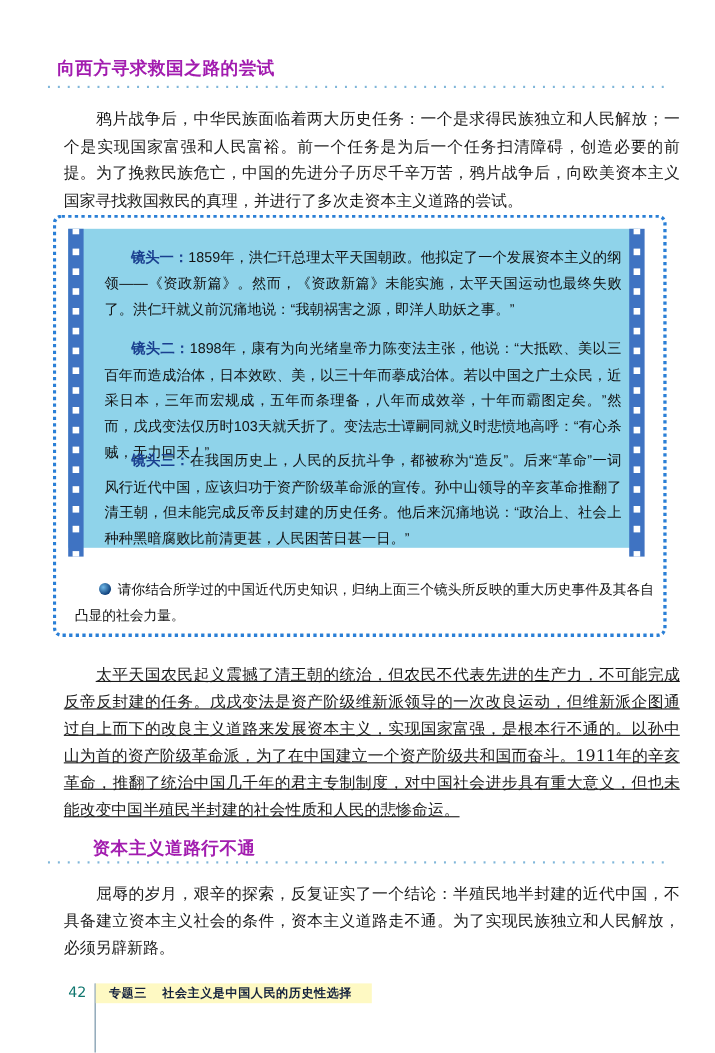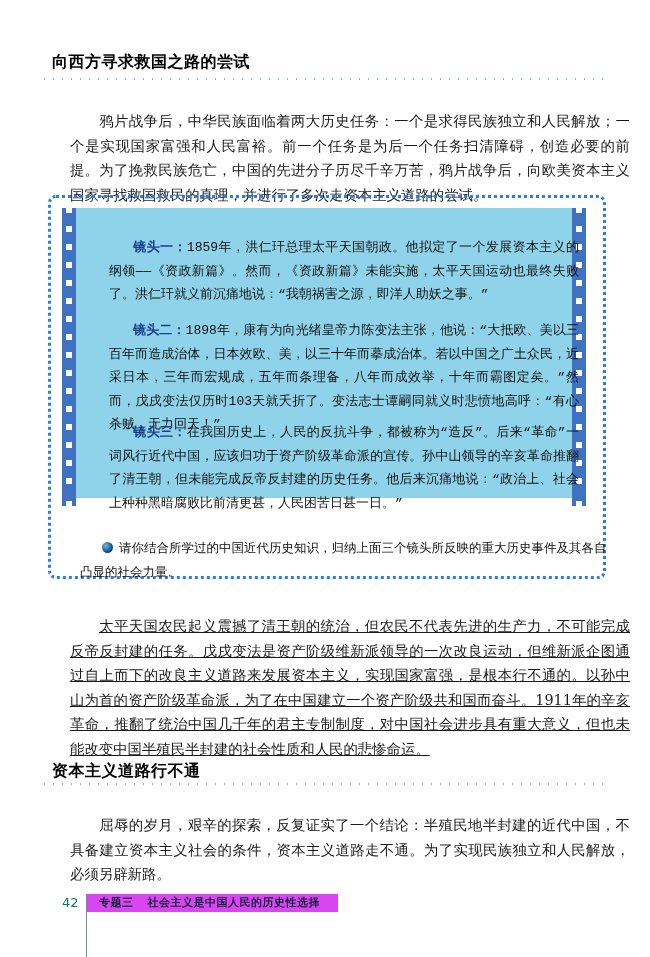--- a/index.html
+++ b/index.html
@@ -4,31 +4,31 @@
   <style>
     html, body { margin: 0; padding: 0; background: #ffffff; }
     body {
       width: 650px; height: 957px; position: relative; overflow: hidden;
       font-family: "DejaVu Serif", "Liberation Serif", serif;
       color: #1a1a1a;
     }
     .heading {
       position: absolute; left: 52px;
       font-family: Liberation Serif, serif;
-      font-weight: bold; font-size: 16px; color: #000000; letter-spacing: 0.5px;
+      font-weight: bold; font-size: 16px; color: #a21caf; letter-spacing: 0.5px;
     }
     .dotrule {
       position: absolute; left: 40px; width: 570px; height: 2px;
       background-image: radial-gradient(circle, #7fb6d9 0.9px, transparent 1.1px);
       background-size: 9px 2px; background-repeat: repeat-x;
     }
     .para {
       position: absolute; left: 52px; width: 560px;
       font-size: 14.4px; line-height: 24.5px; text-align: justify;
-      margin: 18px;
+      margin: 6px;
     }
     .para .indent { display: inline-block; width: 29px; }
 
     
     .frame {
       position: absolute; left: 48px; top: 195px; width: 558px; height: 384px;
       border: 3px dotted #2a7fd6; border-radius: 8px; box-sizing: border-box;
     }
     .film {
       position: absolute; left: 62px; top: 208px; width: 518px; height: 290px;
@@ -42,49 +42,49 @@
     .strip.right { left: 572px; }
     .strip .hole {
       position: absolute; left: 4px; width: 6px; height: 6px; background: #ffffff;
     }
     .strip .notch {
       position: absolute; left: 4px; top: 0; width: 6px; height: 5px; background: #ffffff;
     }
     .strip .notch.bottom { top: auto; bottom: 0; }
     .film-text {
       position: absolute; left: 95px; width: 470px;
-      font-family: Liberation Mono, monospace;
-      font-size: 13px; line-height: 23.5px; margin: 14px; text-align: justify;
+      font-family: Liberation Sans, sans-serif;
+      font-size: 13px; line-height: 23.5px; margin: 0; text-align: justify;
       color: #111;
     }
     .film-text .lbl { color: #1a3f8f; font-weight: bold; }
     .film-text .indent { display: inline-block; width: 24px; }
 
     .question {
       position: absolute; left: 68px; top: 524px; width: 530px;
       font-family: "DejaVu Sans", "Liberation Sans", sans-serif;
-      font-size: 12.5px; line-height: 24px; margin: 12px; color: #111;
+      font-size: 12.5px; line-height: 24px; margin: 0; color: #111;
     }
     .globe {
       display: inline-block; width: 11px; height: 11px; border-radius: 50%;
       background: radial-gradient(circle at 35% 35%, #6fb8e8, #0e3f7a 70%);
       vertical-align: -1px; margin-left: 22px; margin-right: 6px;
     }
 
     .footer-num {
       position: absolute; left: 62px; top: 895px;
       font-family: "DejaVu Sans", "Liberation Sans", sans-serif;
       font-size: 13px; color: #0f766e;
     }
     .footer-line {
       position: absolute; left: 86px; top: 894px; width: 1px; height: 63px; background: #6a8aa0;
     }
     .footer-band {
       position: absolute; left: 87px; top: 894px; width: 251px; height: 18px;
-      background: #d946ef;
+      background: #fef9c3;
       font-family: "DejaVu Sans", "Liberation Sans", sans-serif;
       font-weight: bold; font-size: 11px; line-height: 18px; color: #14213d;
       padding-left: 12px; box-sizing: border-box; letter-spacing: 0.5px;
     }
     .footer-band .gap { display: inline-block; width: 14px; }
   </style>
 </head>
 <body>
 
 <div class="heading" style="top:52px;">向西方寻求救国之路的尝试</div>
@@ -136,19 +136,19 @@
 </div>
 
 <p class="film-text" style="top:222px;"><span class="indent"></span><span class="lbl">镜头一：</span><span>1859年，洪仁玕总理太平天国朝政。他拟定了一个发展资本主义的纲领——《资政新篇》。然而，《资政新篇》未能实施，太平天国运动也最终失败了。洪仁玕就义前沉痛地说：“我朝祸害之源，即洋人助妖之事。”</span></p>
 <p class="film-text" style="top:305px;"><span class="indent"></span><span class="lbl">镜头二：</span><span>1898年，康有为向光绪皇帝力陈变法主张，他说：“大抵欧、美以三百年而造成治体，日本效欧、美，以三十年而摹成治体。若以中国之广土众民，近采日本，三年而宏规成，五年而条理备，八年而成效举，十年而霸图定矣。”然而，戊戌变法仅历时103天就夭折了。变法志士谭嗣同就义时悲愤地高呼：“有心杀贼，无力回天！”</span></p>
 <p class="film-text" style="top:407px;"><span class="indent"></span><span class="lbl">镜头三：</span><span>在我国历史上，人民的反抗斗争，都被称为“造反”。后来“革命”一词风行近代中国，应该归功于资产阶级革命派的宣传。孙中山领导的辛亥革命推翻了清王朝，但未能完成反帝反封建的历史任务。他后来沉痛地说：“政治上、社会上种种黑暗腐败比前清更甚，人民困苦日甚一日。”</span></p>
 
 <p class="question"><span class="globe"></span><span>请你结合所学过的中国近代历史知识，归纳上面三个镜头所反映的重大历史事件及其各自凸显的社会力量。</span></p>
 
 <p class="para" style="top:596px;text-decoration:underline;"><span class="indent"></span><span>太平天国农民起义震撼了清王朝的统治，但农民不代表先进的生产力，不可能完成反帝反封建的任务。戊戌变法是资产阶级维新派领导的一次改良运动，但维新派企图通过自上而下的改良主义道路来发展资本主义，实现国家富强，是根本行不通的。以孙中山为首的资产阶级革命派，为了在中国建立一个资产阶级共和国而奋斗。1911年的辛亥革命，推翻了统治中国几千年的君主专制制度，对中国社会进步具有重大意义，但也未能改变中国半殖民半封建的社会性质和人民的悲惨命运。</span></p>
 
-<div class="heading" style="top:761px;">资本主义道路行不通</div>
+<div class="heading" style="top:761px;margin-left:32px;">资本主义道路行不通</div>
 <div class="dotrule" style="top:783px;"></div>
 <p class="para" style="top:795px;"><span class="indent"></span><span>屈辱的岁月，艰辛的探索，反复证实了一个结论：半殖民地半封建的近代中国，不具备建立资本主义社会的条件，资本主义道路走不通。为了实现民族独立和人民解放，必须另辟新路。</span></p>
 
 <div class="footer-num">42</div>
 <div class="footer-line"></div>
 <div class="footer-band"><span>专题三</span><span class="gap"></span><span>社会主义是中国人民的历史性选择</span></div>
 
 </body></html>

